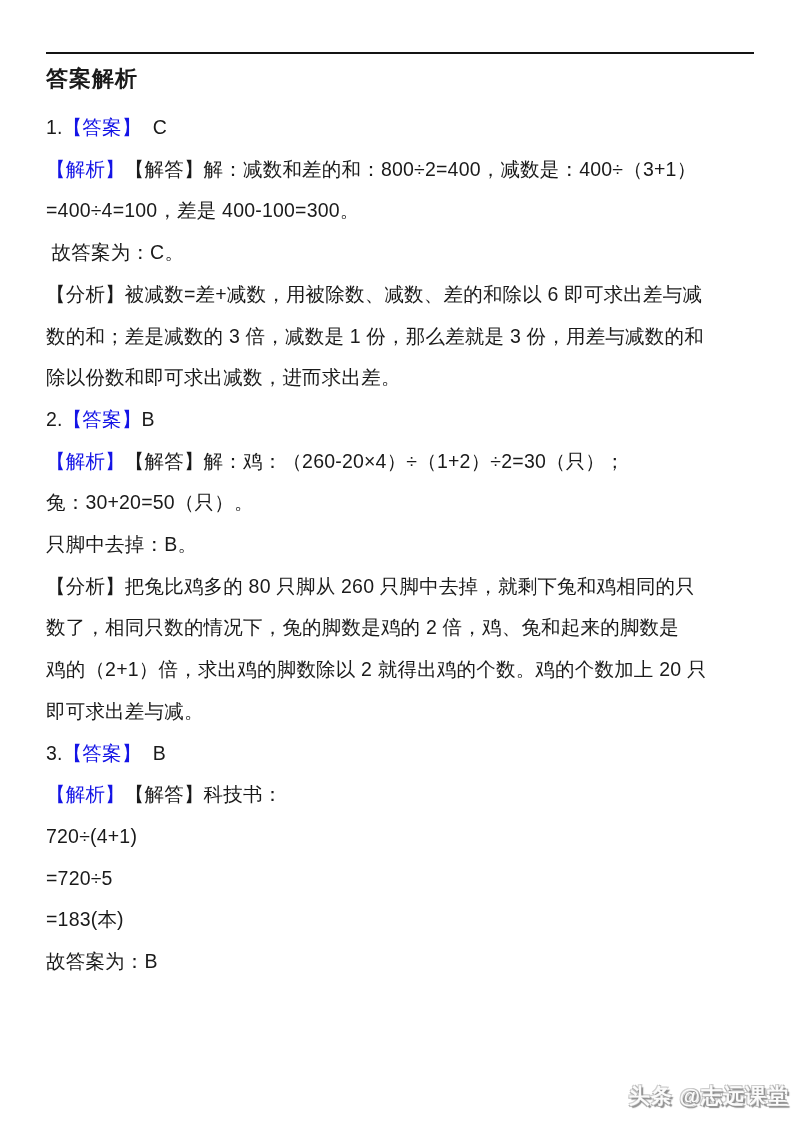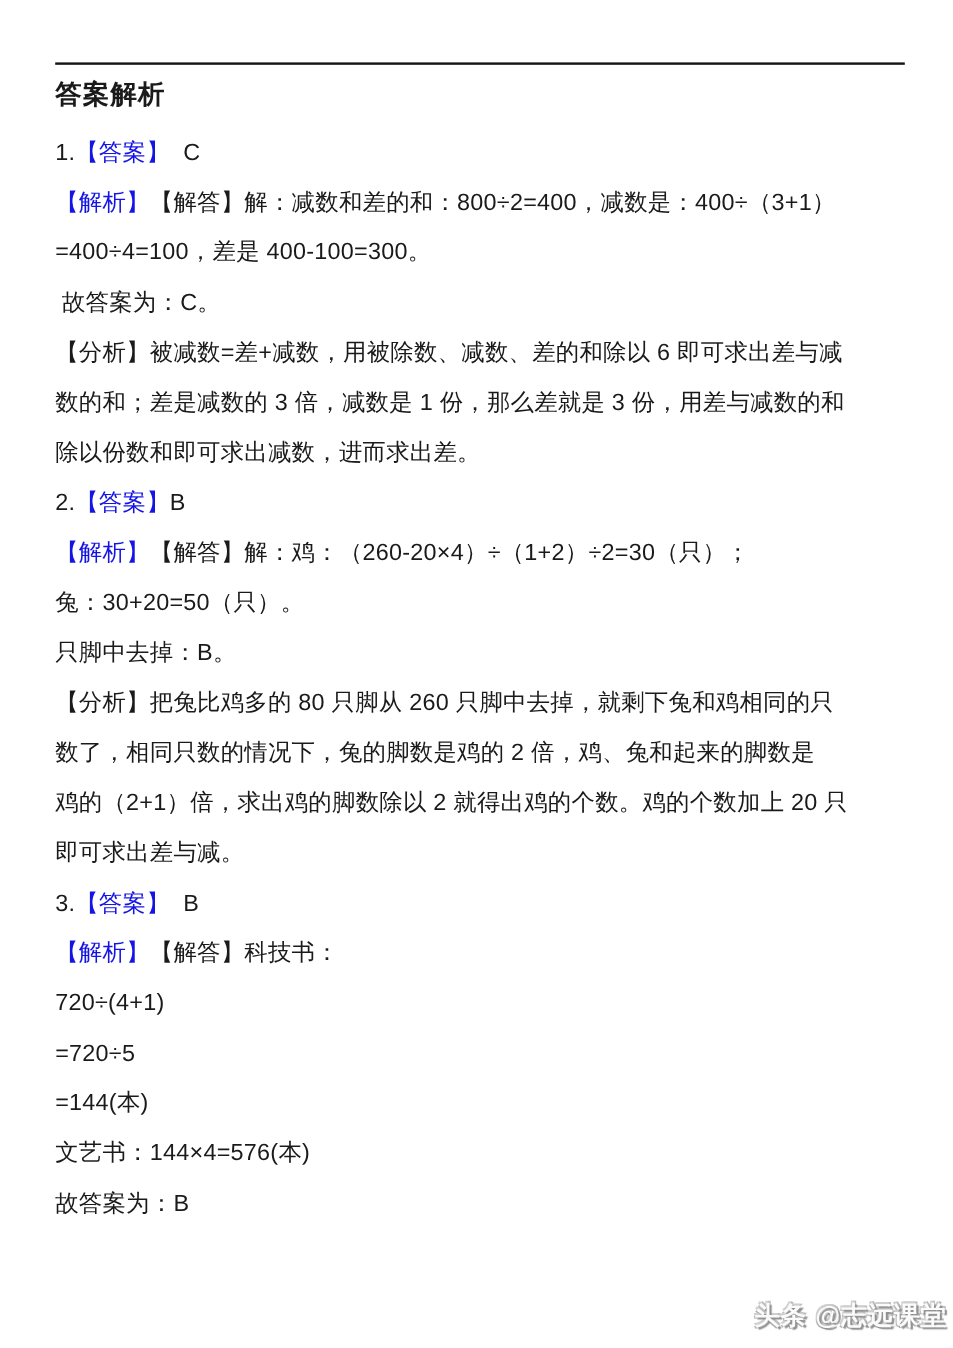--- a/index.html
+++ b/index.html
@@ -72,19 +72,18 @@
         <p class="line"><span>兔：30+20=50（只）。</span></p>
         <p class="line"><span>只脚中去掉：B。</span></p>
         <p class="line"><span>【分析】把兔比鸡多的 80 只脚从 260 只脚中去掉，就剩下兔和鸡相同的只</span></p>
         <p class="line"><span>数了，相同只数的情况下，兔的脚数是鸡的 2 倍，鸡、兔和起来的脚数是</span></p>
         <p class="line"><span>鸡的（2+1）倍，求出鸡的脚数除以 2 就得出鸡的个数。鸡的个数加上 20 只</span></p>
         <p class="line"><span>即可求出差与减。</span></p>
         <p class="line"><span>3.</span><span class="blue">【答案】</span><span>  B</span></p>
         <p class="line"><span class="blue">【解析】</span><span>【解答】科技书：</span></p>
         <p class="line"><span>720÷(4+1)</span></p>
         <p class="line"><span>=720÷5</span></p>
-        <p class="line"><span>=144(本)</span></p>
-        <p class="line"><span>文艺书：144×4=576(本)</span></p>
+        <p class="line"><span>=183(本)</span></p>
         <p class="line"><span>故答案为：B</span></p>
       </div>
   </div>
   <div class="watermark">头条 @志远课堂</div>
 </div>
 
 </body></html>

